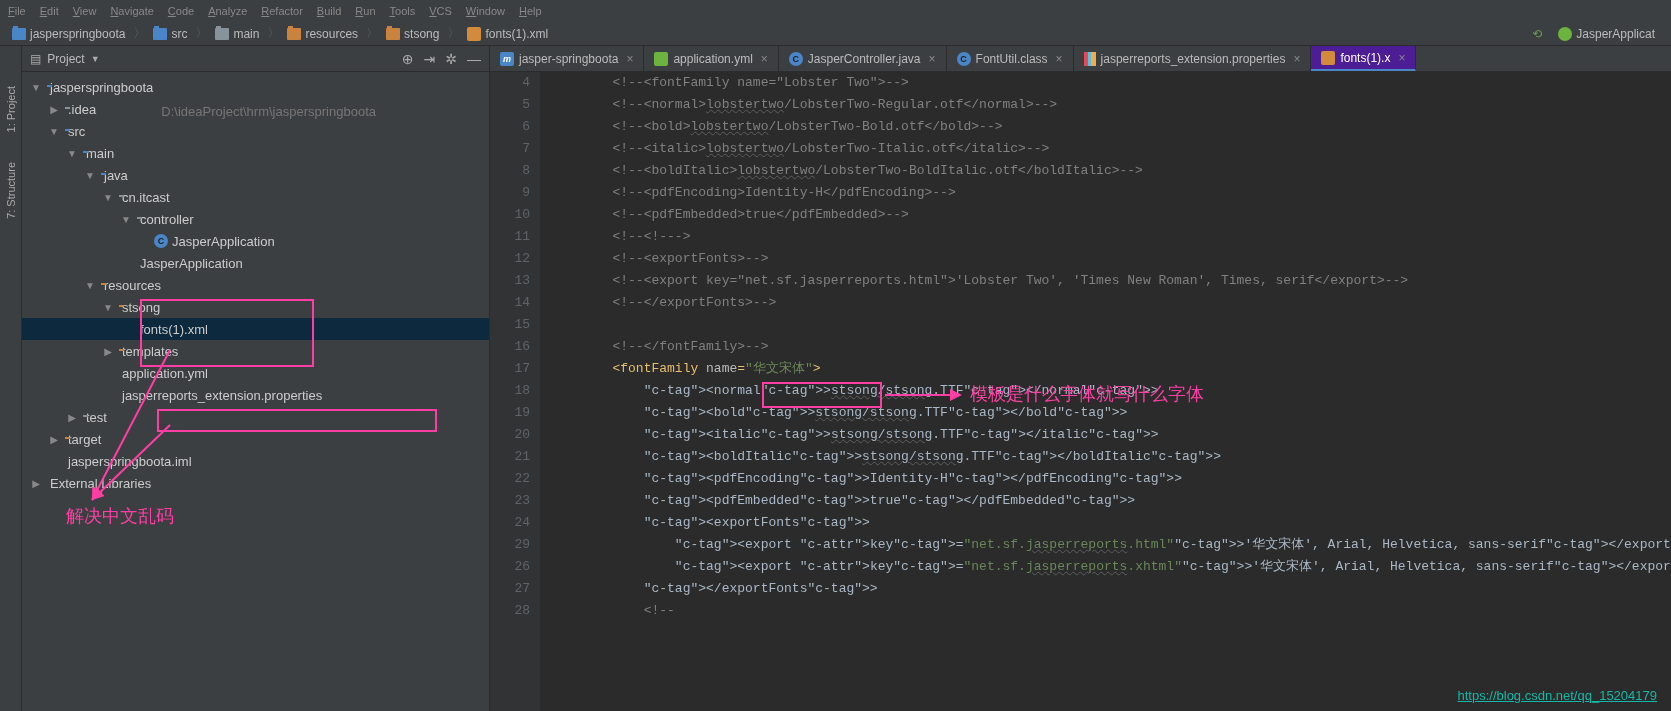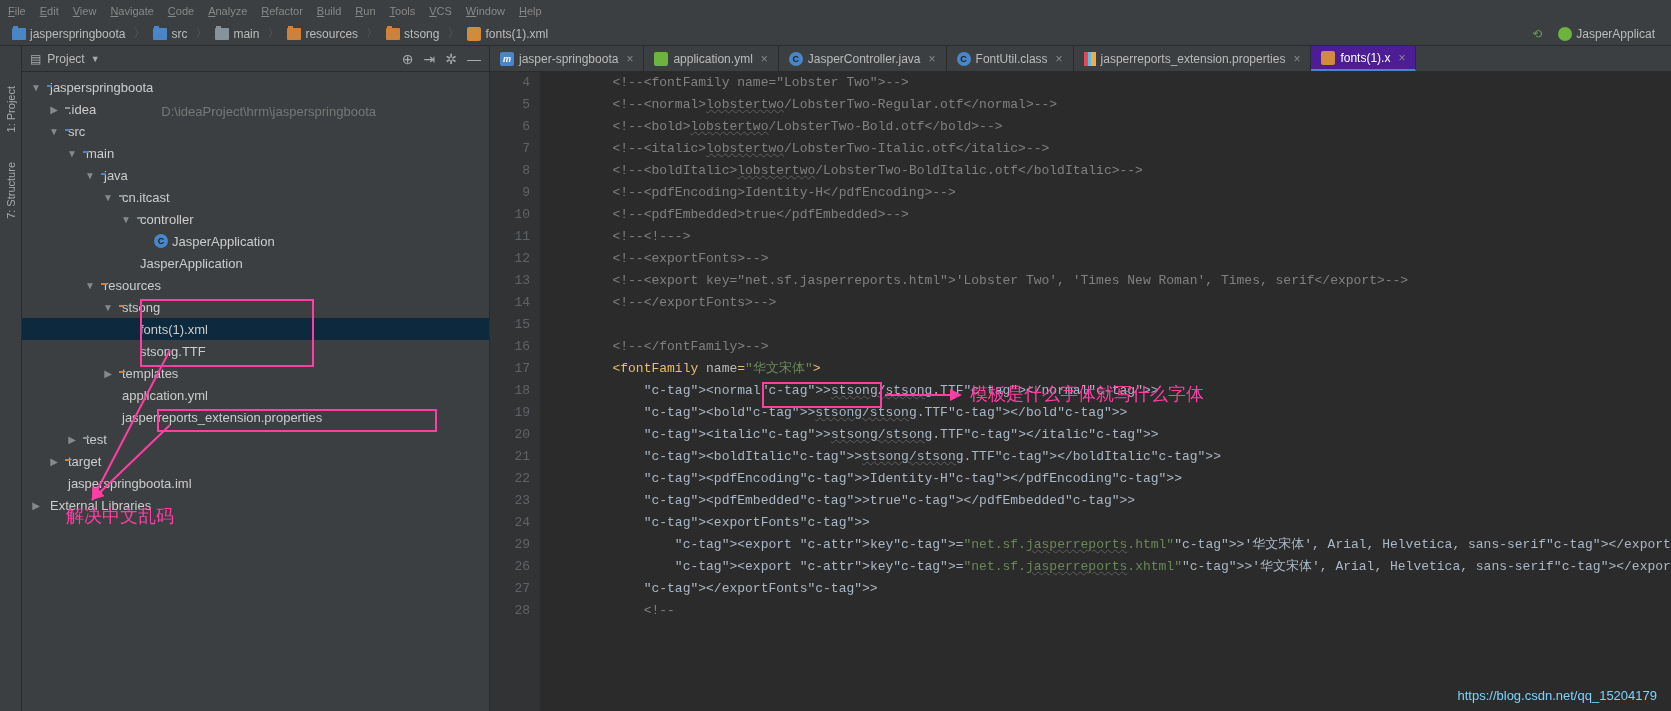--- a/index.html
+++ b/index.html
@@ -148,23 +148,24 @@
 .annotation-arrow {
   position: absolute;
   z-index: 50;
   pointer-events: none;
 }
 
 .watermark {
   position: absolute;
   bottom: 8px;
   right: 14px;
-  color: #7dd3fc;
+  color: #14b8a6;
   font-size: 13px;
   z-index: 100;
+  text-decoration: underline;
 }
 .nav-right { margin-left: auto; display:flex; align-items:center; gap:8px; }
 .run-config { background:#3c3f41; padding:2px 8px; color:#bbb; display:flex; align-items:center; gap:4px; }
 </style>
 </head>
 <body>
 
 <div class="menubar" id="menubar">
     <span><u>F</u>ile</span>
     <span><u>E</u>dit</span>
@@ -306,26 +307,20 @@
         <div class="tree-row" style="padding-left:80px">
     <span class="chevron">▼</span>
     <span><span class="folder-icon orange"></span></span>
     <span class="tree-label">stsong</span>
 
   </div>
         <div class="tree-row selected" style="padding-left:98px">
     <span class="chevron"></span>
     <span><span class="file-xml-icon"></span></span>
     <span class="tree-label">fonts(1).xml</span>
-
-  </div>
-        <div class="tree-row" style="padding-left:98px">
-    <span class="chevron"></span>
-    <span><span class="file-iml-icon" style="background:#6a8fa8"></span></span>
-    <span class="tree-label">stsong.TTF</span>
 
   </div>
         <div class="tree-row" style="padding-left:80px">
     <span class="chevron">▶</span>
     <span><span class="folder-icon orange"></span></span>
     <span class="tree-label">templates</span>
 
   </div>
         <div class="tree-row" style="padding-left:80px">
     <span class="chevron"></span>

